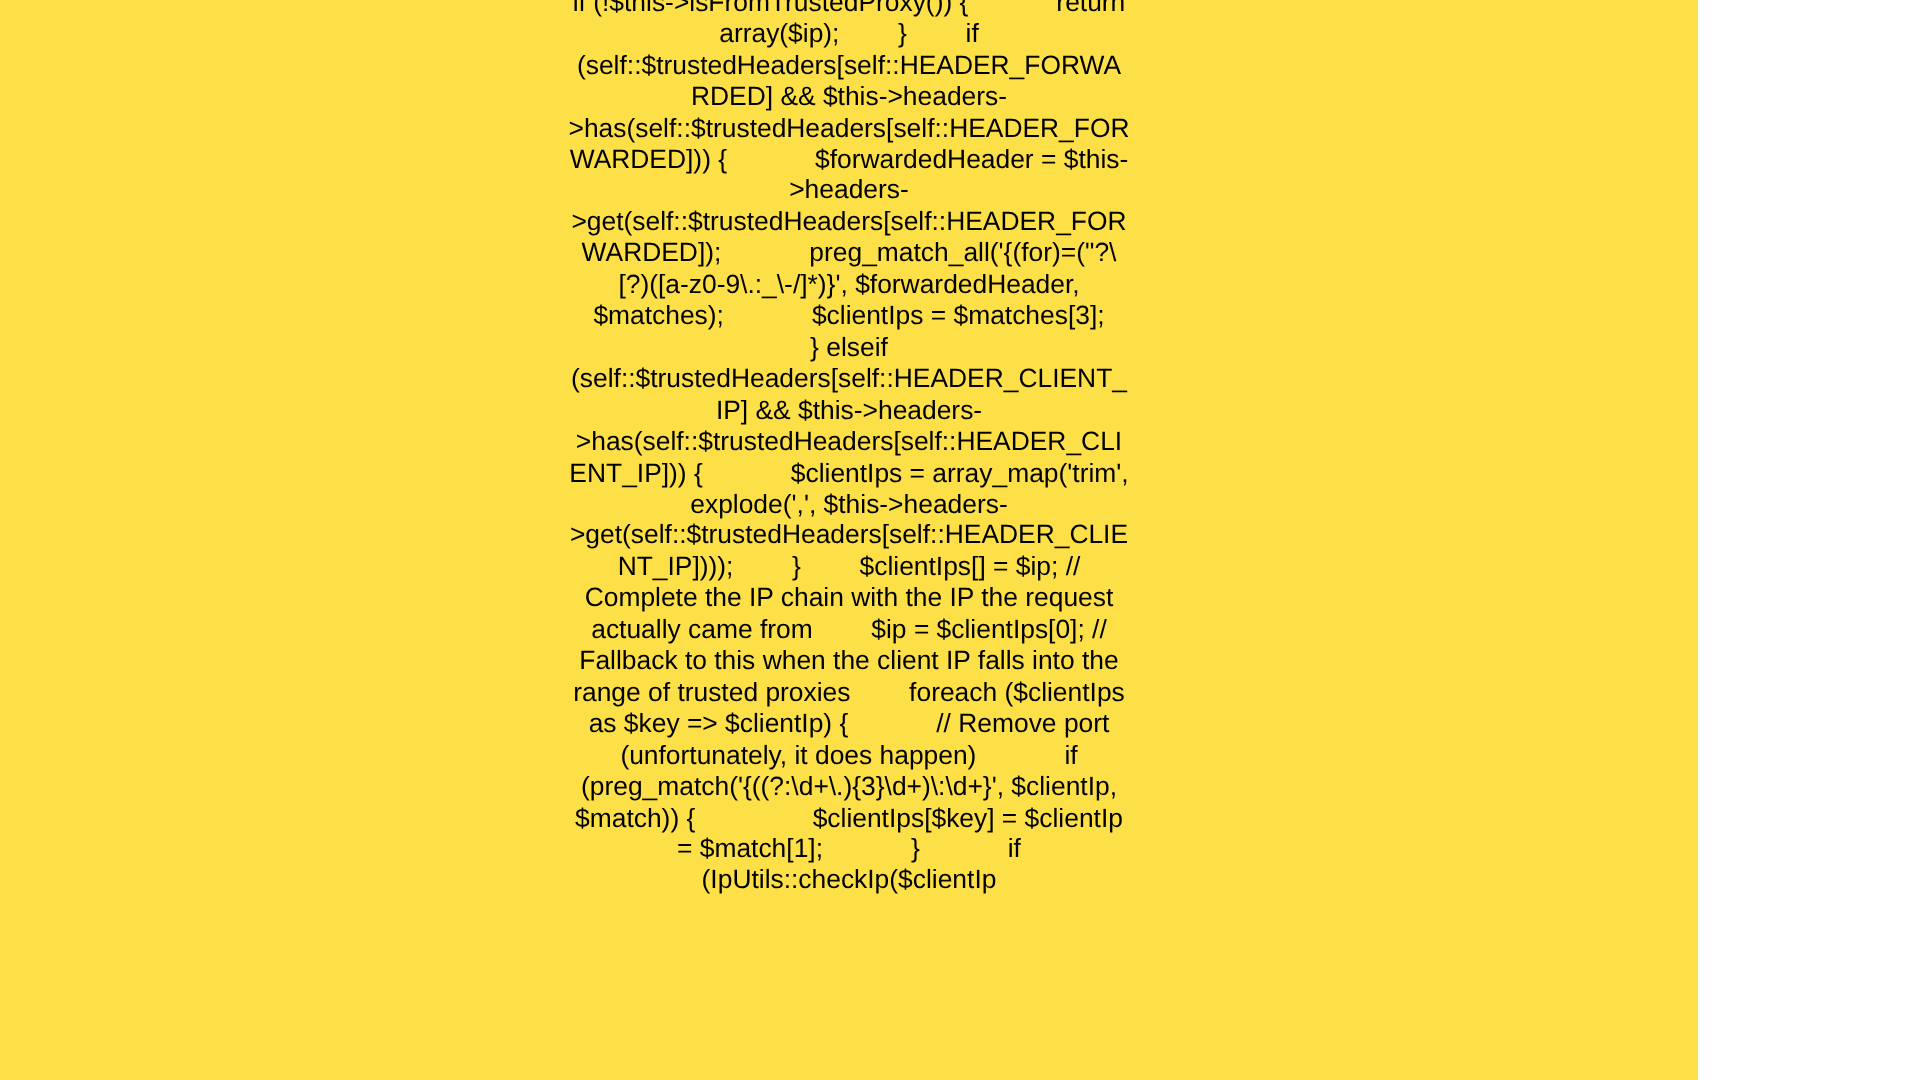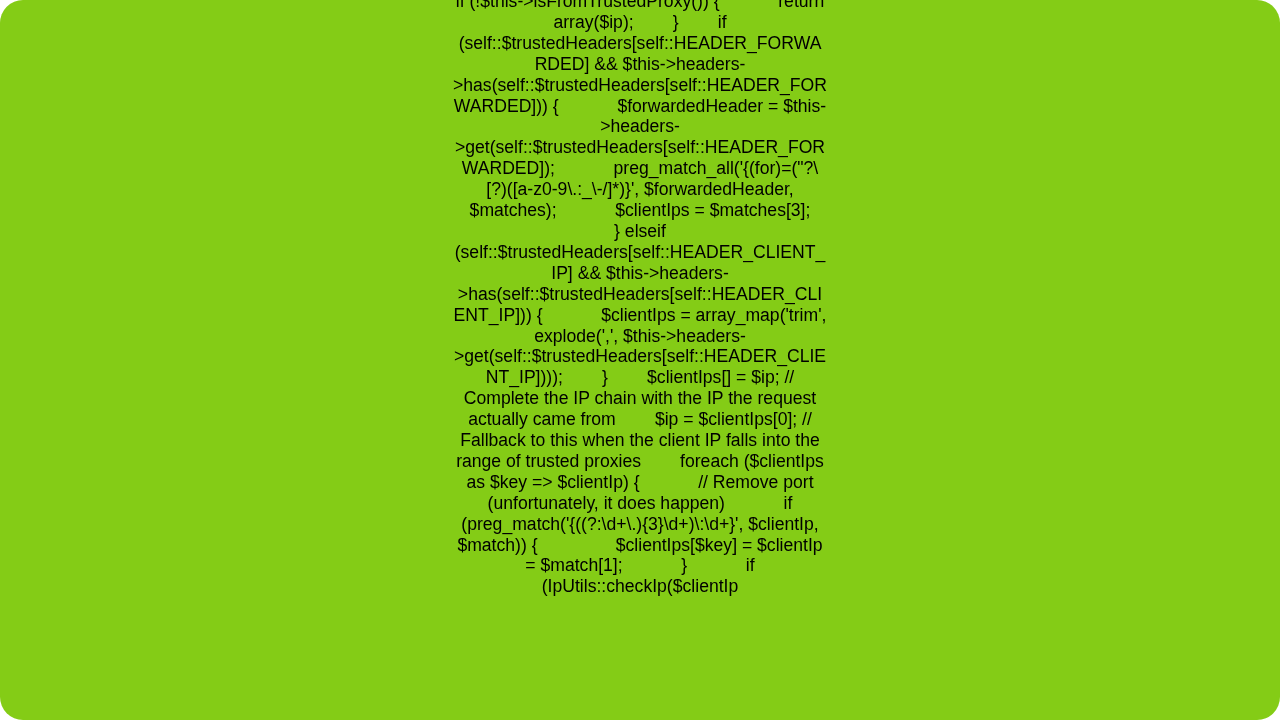--- a/index.html
+++ b/index.html
@@ -13,25 +13,24 @@
     height: 720px;
     overflow: hidden;
     font-family: "Liberation Sans", sans-serif;
   }
 
   
   #viewport {
     position: absolute;
     left: 0;
     top: 0;
-    width: 1280px;
+    width: 1132px;
     height: 720px;
     overflow: hidden;
-    background: #84cc16;
-    border-radius: 23px;
+    background: #fde047;
   }
 
   #code-block {
     position: absolute;
     left: 50%;
     transform: translateX(-50%);
     top: -9px;               
     width: 375px;
     text-align: center;
     font-family: "Liberation Sans", sans-serif;

